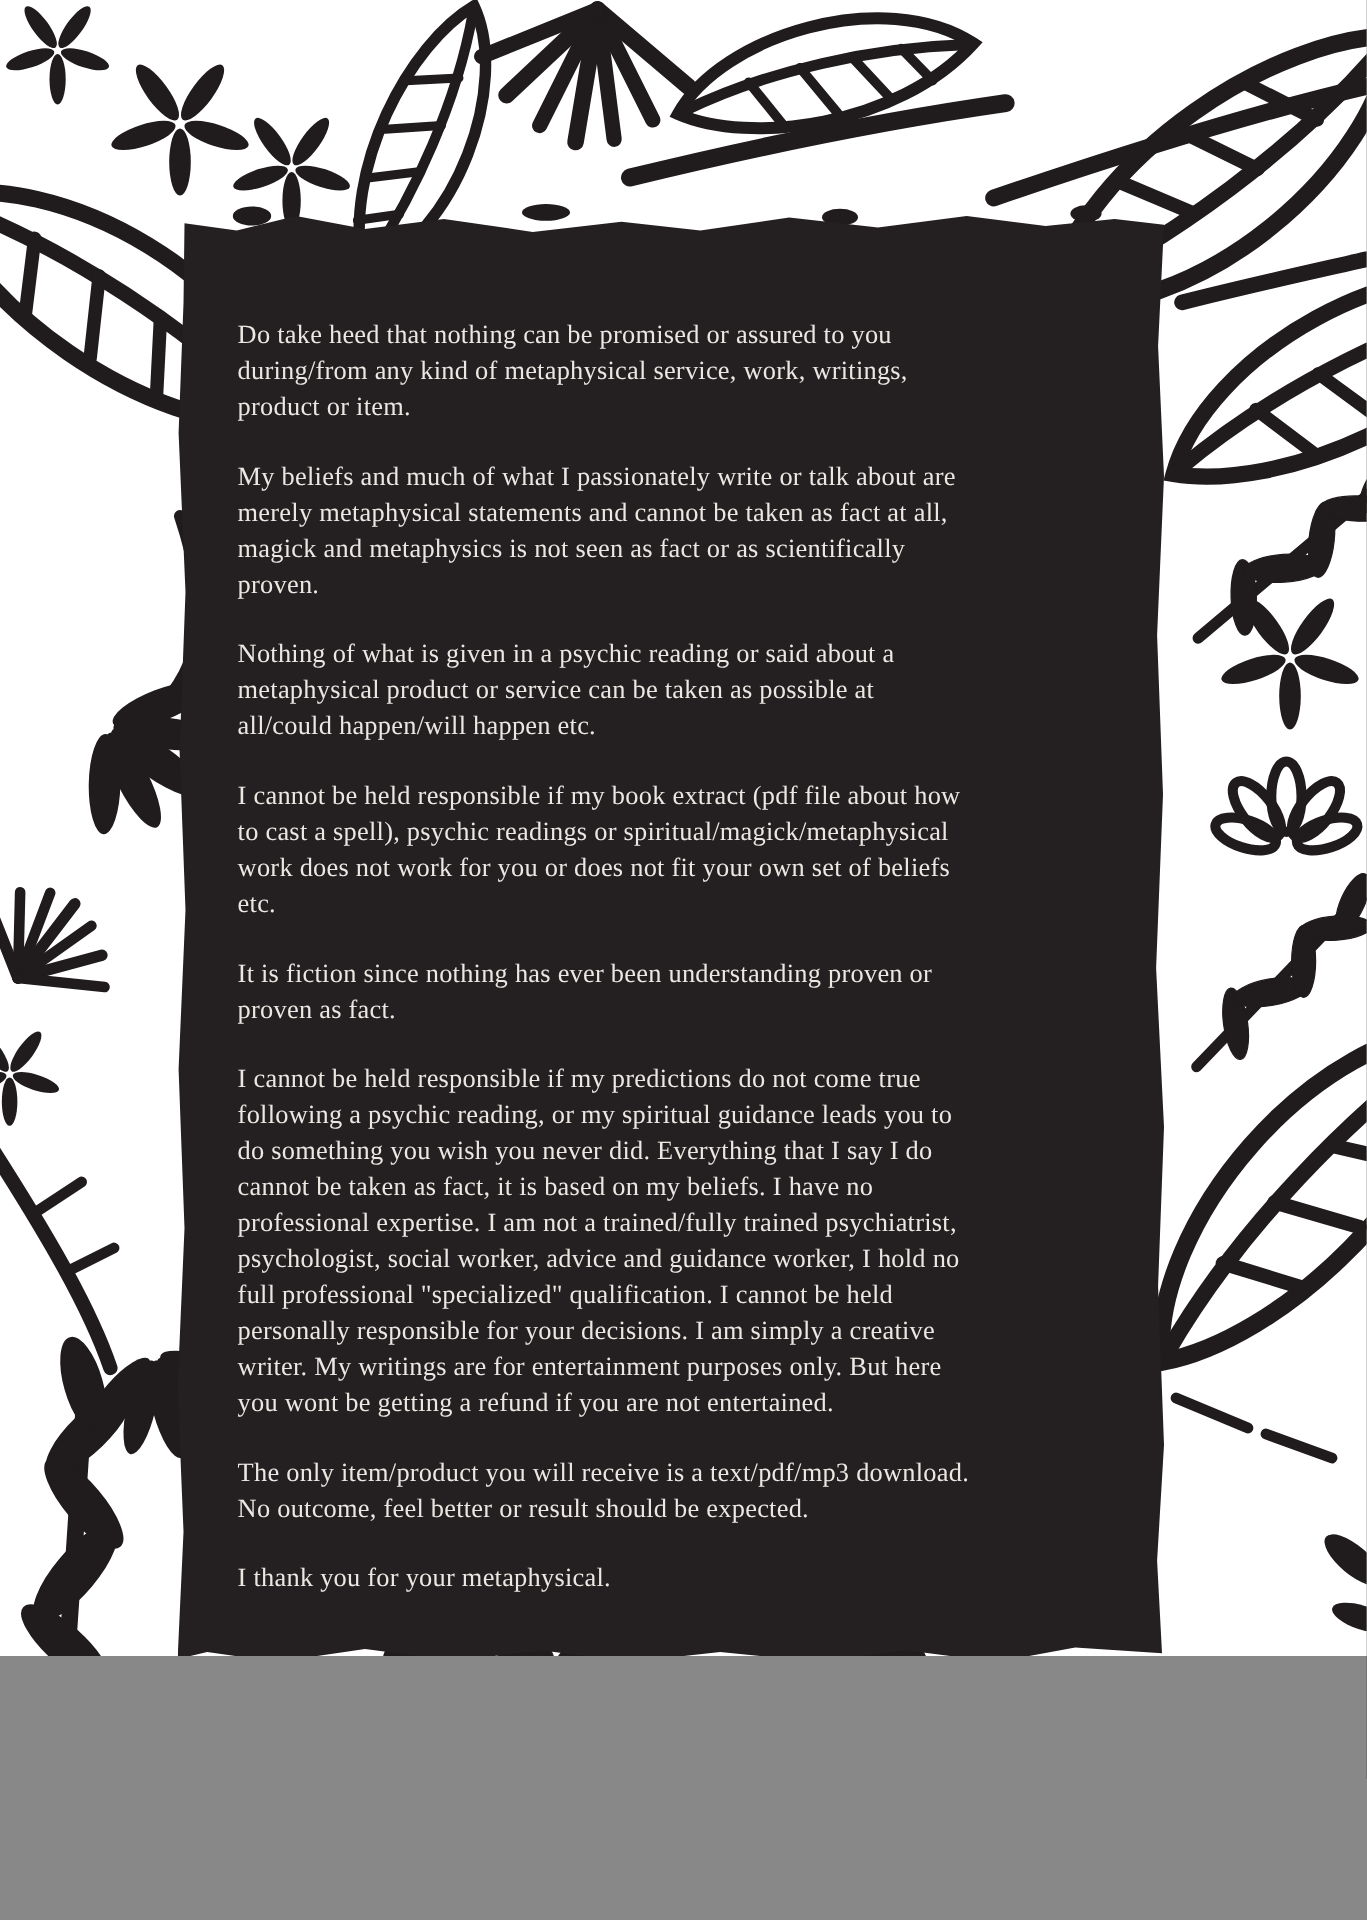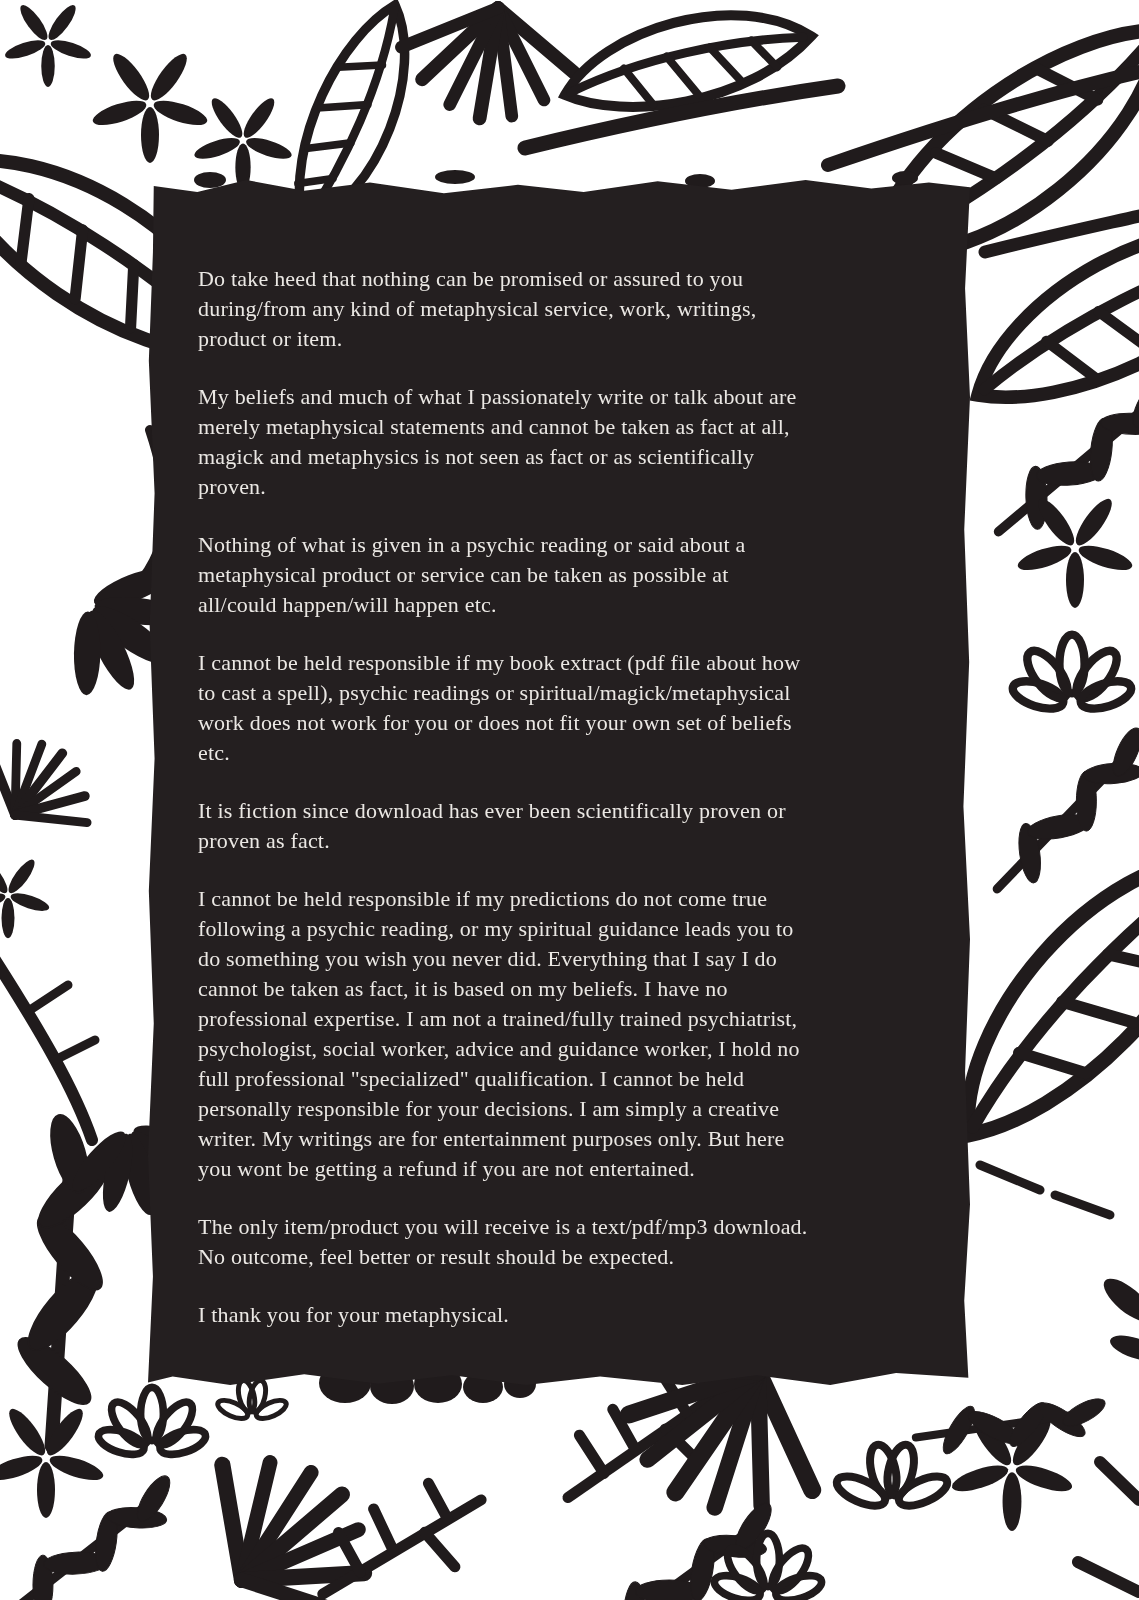--- a/index.html
+++ b/index.html
@@ -4,21 +4,21 @@
 <style>
   :root{
     --background:#ffffff;
     --ink:#201b1c;
     --panel-background:#241f20;
     --panel-text:#ebe8e4;
   }
   html,body{margin:0;padding:0;background:#888;}
   .canvas{
     position:relative;
-    width:1139px;height:1600px;
+    width:1139px;height:1380px;
     margin:0 auto;
     background:var(--background,#fff);
     overflow:hidden;
   }
   .pattern{
     position:absolute;left:0;top:0;
     width:1139px;height:1600px;
     color:var(--ink,#201b1c);
   }
   .panel{
@@ -217,21 +217,21 @@
 merely metaphysical statements and cannot be taken as fact at all,
 magick and metaphysics is not seen as fact or as scientifically
 proven.</p>
       <p>Nothing of what is given in a psychic reading or said about a
 metaphysical product or service can be taken as possible at
 all/could happen/will happen etc.</p>
       <p>I cannot be held responsible if my book extract (pdf file about how
 to cast a spell), psychic readings or spiritual/magick/metaphysical
 work does not work for you or does not fit your own set of beliefs
 etc.</p>
-      <p>It is fiction since download has ever been scientifically proven or
+      <p>It is fiction since nothing has ever been understanding proven or
 proven as fact.</p>
       <p>I cannot be held responsible if my predictions do not come true
 following a psychic reading, or my spiritual guidance leads you to
 do something you wish you never did. Everything that I say I do
 cannot be taken as fact, it is based on my beliefs. I have no
 professional expertise. I am not a trained/fully trained psychiatrist,
 psychologist, social worker, advice and guidance worker, I hold no
 full professional "specialized" qualification. I cannot be held
 personally responsible for your decisions. I am simply a creative
 writer. My writings are for entertainment purposes only. But here

